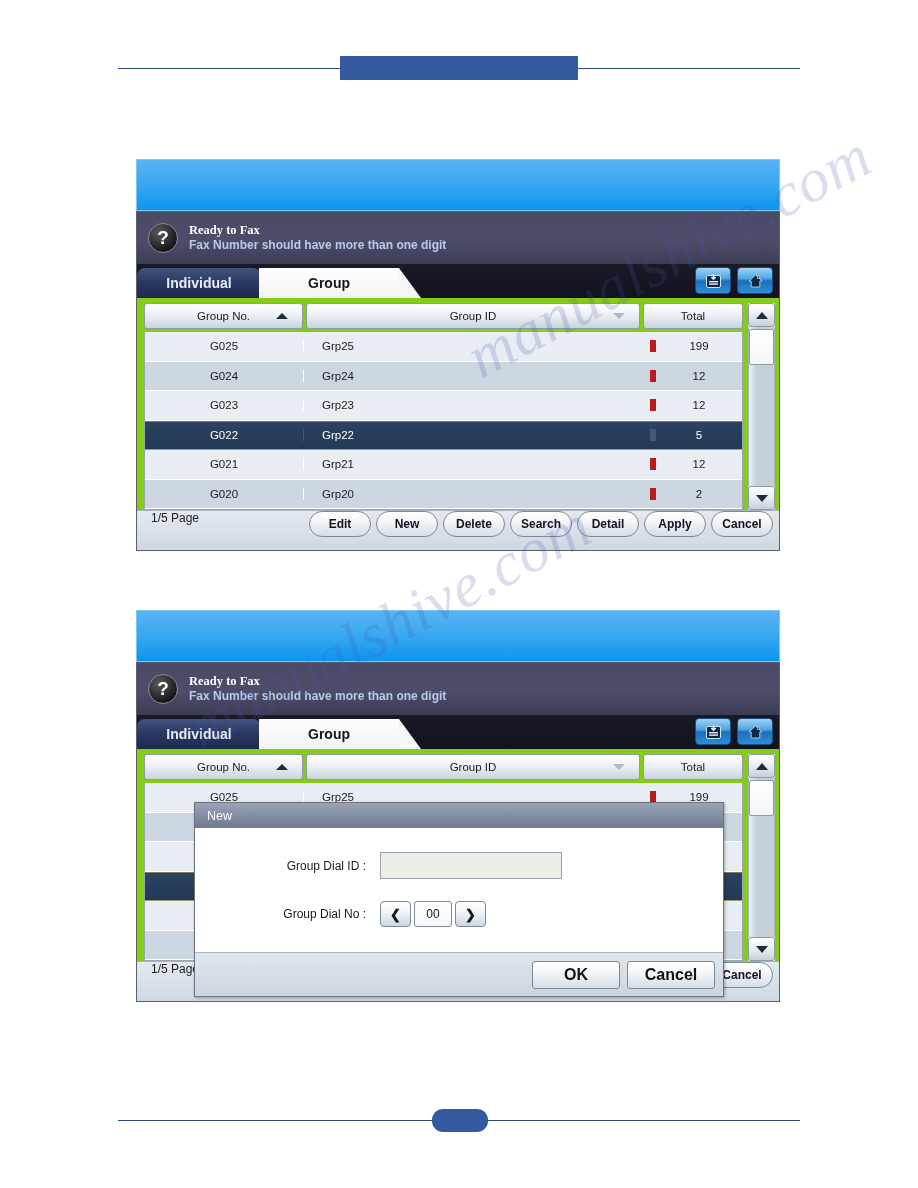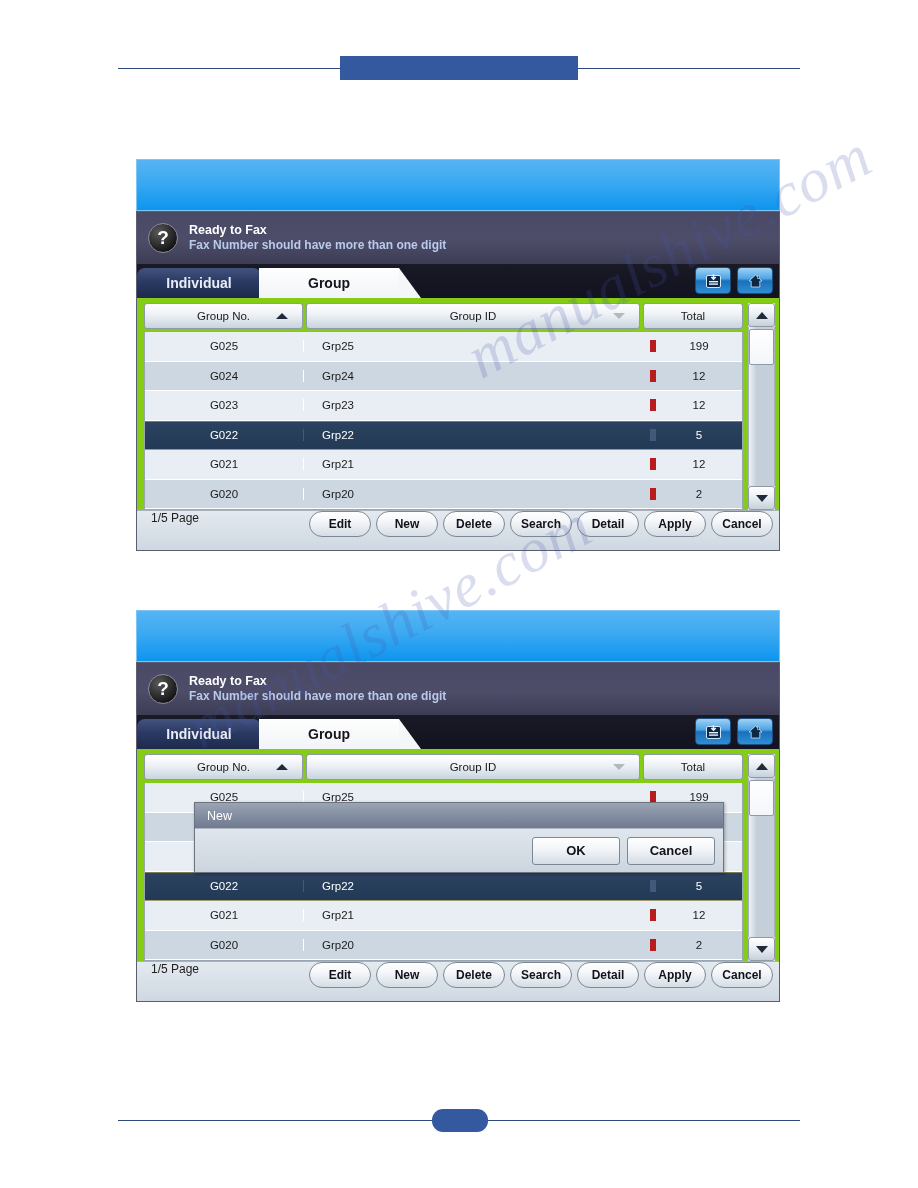--- a/index.html
+++ b/index.html
@@ -120,20 +120,21 @@
     box-sizing: border-box;
   }
   .status-lines {
     margin-left: 11px;
     line-height: 1.25;
   }
   .status-line1 {
     color: #ffffff;
     font-size: 12.5px;
     font-weight: bold;
+    font-family: Liberation Serif, serif;
   }
   .status-line2 {
     color: #b9cbea;
     font-size: 12px;
     font-weight: bold;
   }
 
   
   .tabbar {
     height: 34px;
@@ -445,21 +446,21 @@
   }
   .modal-btn {
     width: 88px; height: 28px;
     margin-left: 7px;
     background: linear-gradient(to bottom, #ffffff 0%, #f4f6f9 40%, #d5dde5 100%);
     border: 1px solid #7c8893;
     border-radius: 3px;
     display: flex;
     align-items: center;
     justify-content: center;
-    font-size: 13px;
+    font-size: 16px;
     font-weight: bold;
     color: #12121a;
     box-sizing: border-box;
   }
 </style>
 </head>
 <body>
 
 <div class="page-rule top"></div>
 <div class="header-band"></div>
@@ -673,20 +674,34 @@
       <div class="btn">New</div>
       <div class="btn">Delete</div>
       <div class="btn">Search</div>
       <div class="btn">Detail</div>
       <div class="btn">Apply</div>
       <div class="btn">Cancel</div>
     </div>
 
     <div class="modal">
       <div class="modal-title">New</div>
+      <div class="modal-body">
+        <div class="form-row">
+          <div class="form-label">Group Dial ID :</div>
+          <input class="text-input" type="text" value="" style="">
+        </div>
+        <div class="form-row">
+          <div class="form-label">Group Dial No :</div>
+          <div class="stepper">
+            <div class="step-btn">❮</div>
+            <div class="step-value">00</div>
+            <div class="step-btn">❯</div>
+          </div>
+        </div>
+      </div>
       <div class="modal-footer">
         <div class="modal-btn">OK</div>
         <div class="modal-btn">Cancel</div>
       </div>
     </div>
 
   </div>
 </div>
 
 <div class="watermark">

